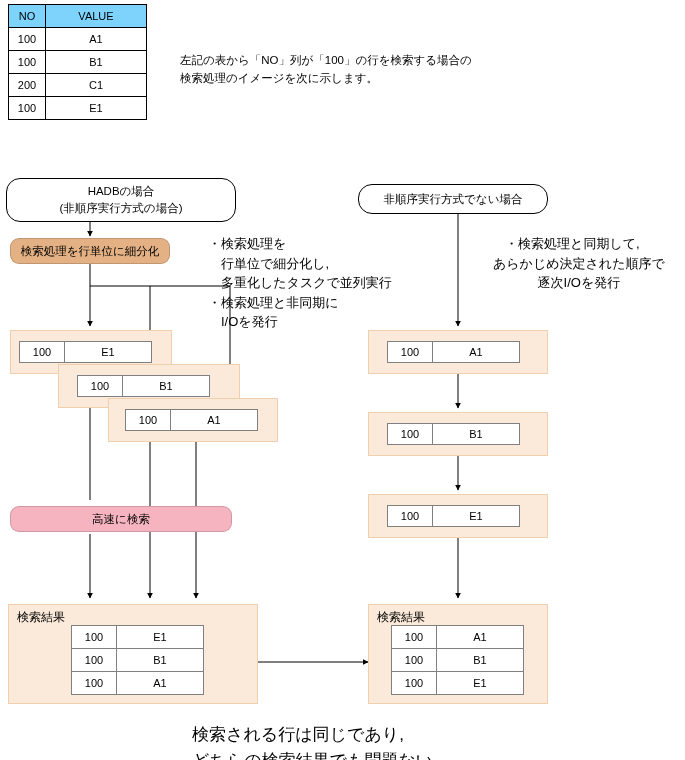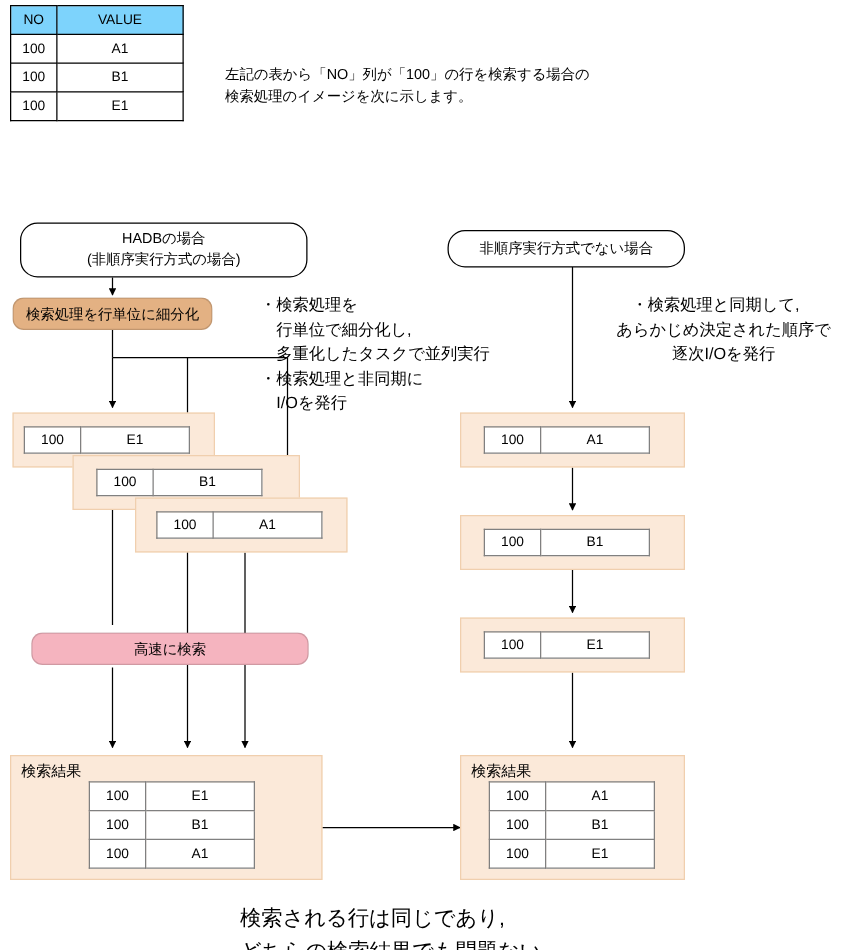--- a/index.html
+++ b/index.html
@@ -53,21 +53,21 @@
     text-align: center;
     display: flex;
     align-items: center;
     justify-content: center;
     line-height: 1.45;
     font-size: 11.5px;
     white-space: pre-line;
     box-sizing: border-box;
   }
   #hadb-header {
-    left: 16px;
+    left: 6px;
     top: 178px;
     width: 230px;
     height: 44px;
   }
   #nonseq-header {
     left: 358px;
     top: 184px;
     width: 190px;
     height: 30px;
     text-align: center;
@@ -90,21 +90,20 @@
     width: 160px;
     height: 26px;
     background: #e3b183;
   }
   #fast-search-banner {
     left: 10px;
     top: 506px;
     width: 222px;
     height: 26px;
     background: #f5b4bf;
-    margin-left: 15px;
   }
 
   
   .bullets {
     line-height: 1.5;
     font-size: 13px;
     white-space: pre-line;
   }
   #left-bullets { left: 208px; top: 234px; }
   #right-bullets { left: 480px; top: 234px; text-align: center; }
@@ -225,20 +224,24 @@
   <tbody>
     <tr>
       <td class="col-no">100</td>
       <td class="col-value">A1</td>
     </tr>
     <tr>
       <td class="col-no">100</td>
       <td class="col-value">B1</td>
     </tr>
     <tr>
+      <td class="col-no">200</td>
+      <td class="col-value">C1</td>
+    </tr>
+    <tr>
       <td class="col-no">100</td>
       <td class="col-value">E1</td>
     </tr>
   </tbody>
 </table>
 
 <div class="abs" id="intro-caption">左記の表から「NO」列が「100」の行を検索する場合の
 検索処理のイメージを次に示します。</div>
 
 <div class="abs round-box" id="hadb-header">HADBの場合

